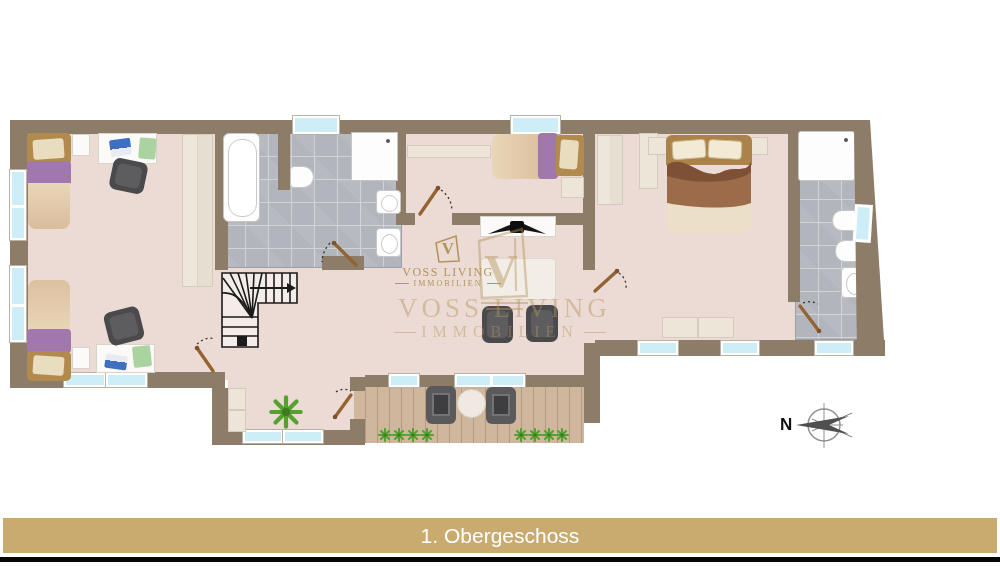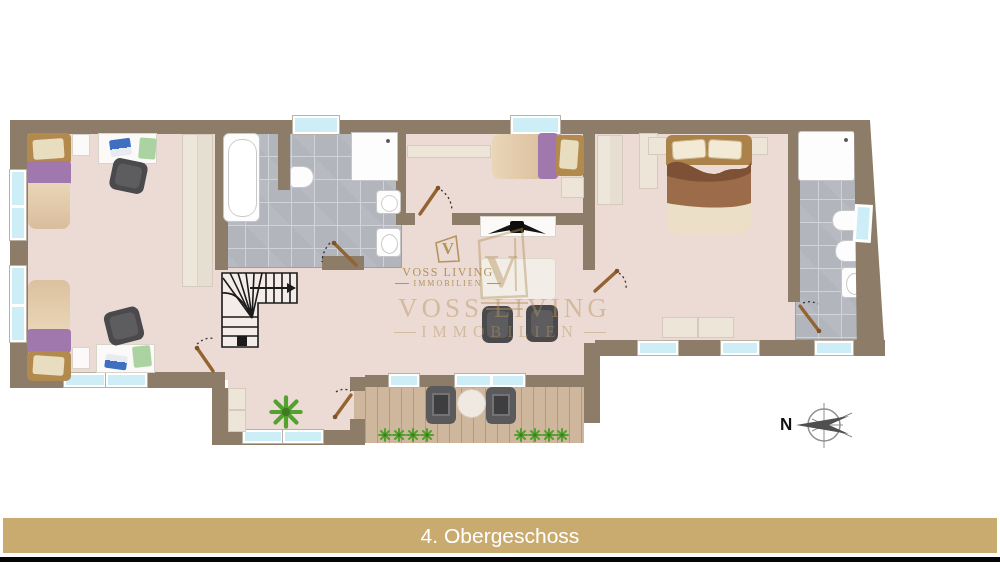--- a/index.html
+++ b/index.html
@@ -312,16 +312,16 @@
     <div class="goldtxt" style="left:0;top:48px;width:204px;font-size:27px;letter-spacing:4px;white-space:nowrap;">VOSS LIVING</div>
     <div class="goldtxt dashwrap" style="left:0;top:78px;width:204px;font-size:16px;letter-spacing:6px;">
       <span class="dashline" style="flex-basis:22px;"></span>
         <span>IMMOBILIEN</span>
         <span class="dashline" style="flex-basis:22px;"></span>
     </div>
   </div>
 
   <div class="abs" style="left:780px;top:415px;font-size:17px;font-weight:bold;color:#111;">N</div>
 
-  <div id="banner">4. Obergeschoss</div>
+  <div id="banner">1. Obergeschoss</div>
   <div id="blackstrip"></div>
 
 </div>
 
 </body></html>

